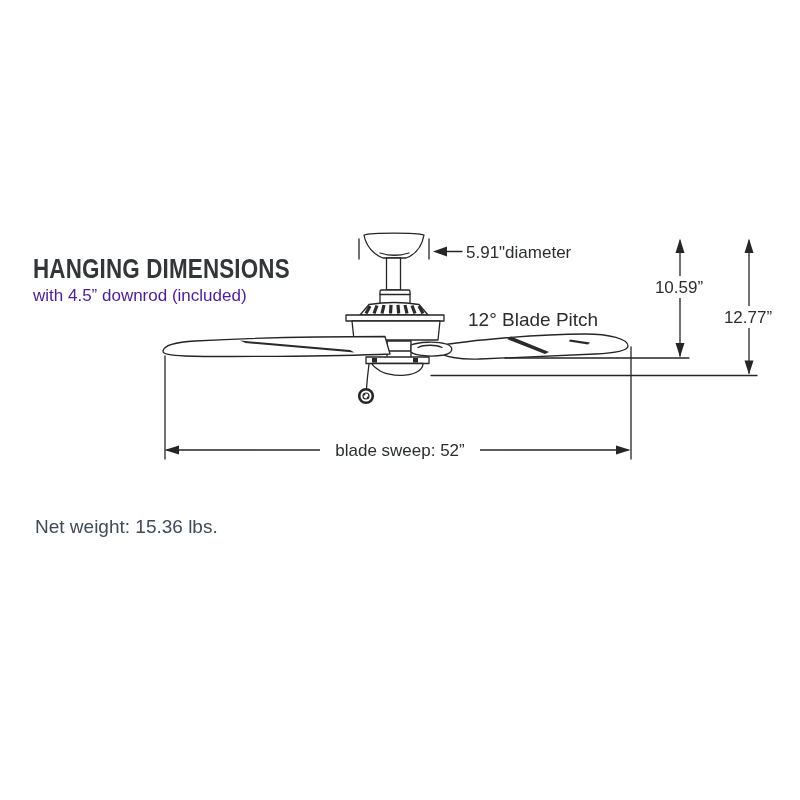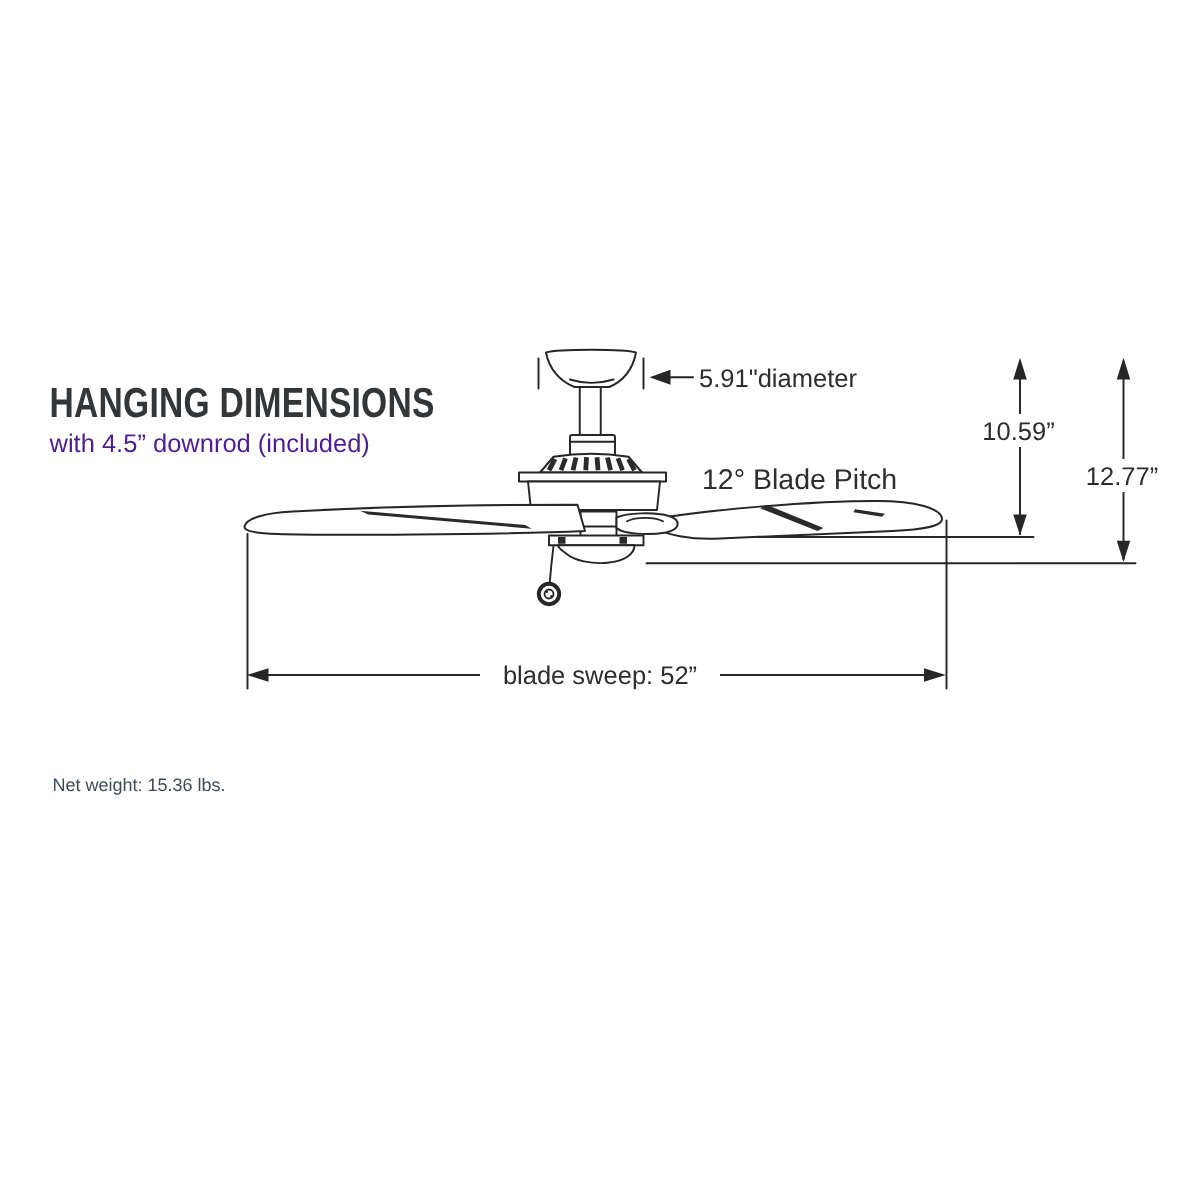--- a/index.html
+++ b/index.html
@@ -33,21 +33,21 @@
   .title-sub {
     margin-top: 3px;
     font-size: 17px;
     font-weight: 400;
     color: #4c1d95;
   }
   .net-weight {
     position: absolute;
     left: 35px;
     top: 516px;
-    font-size: 12px;
+    font-size: 19px;
     font-weight: 400;
     color: #3f4b57;
     white-space: nowrap;
   }
   svg.diagram {
     position: absolute;
     left: 0;
     top: 0;
   }
   svg.diagram .stroke {

